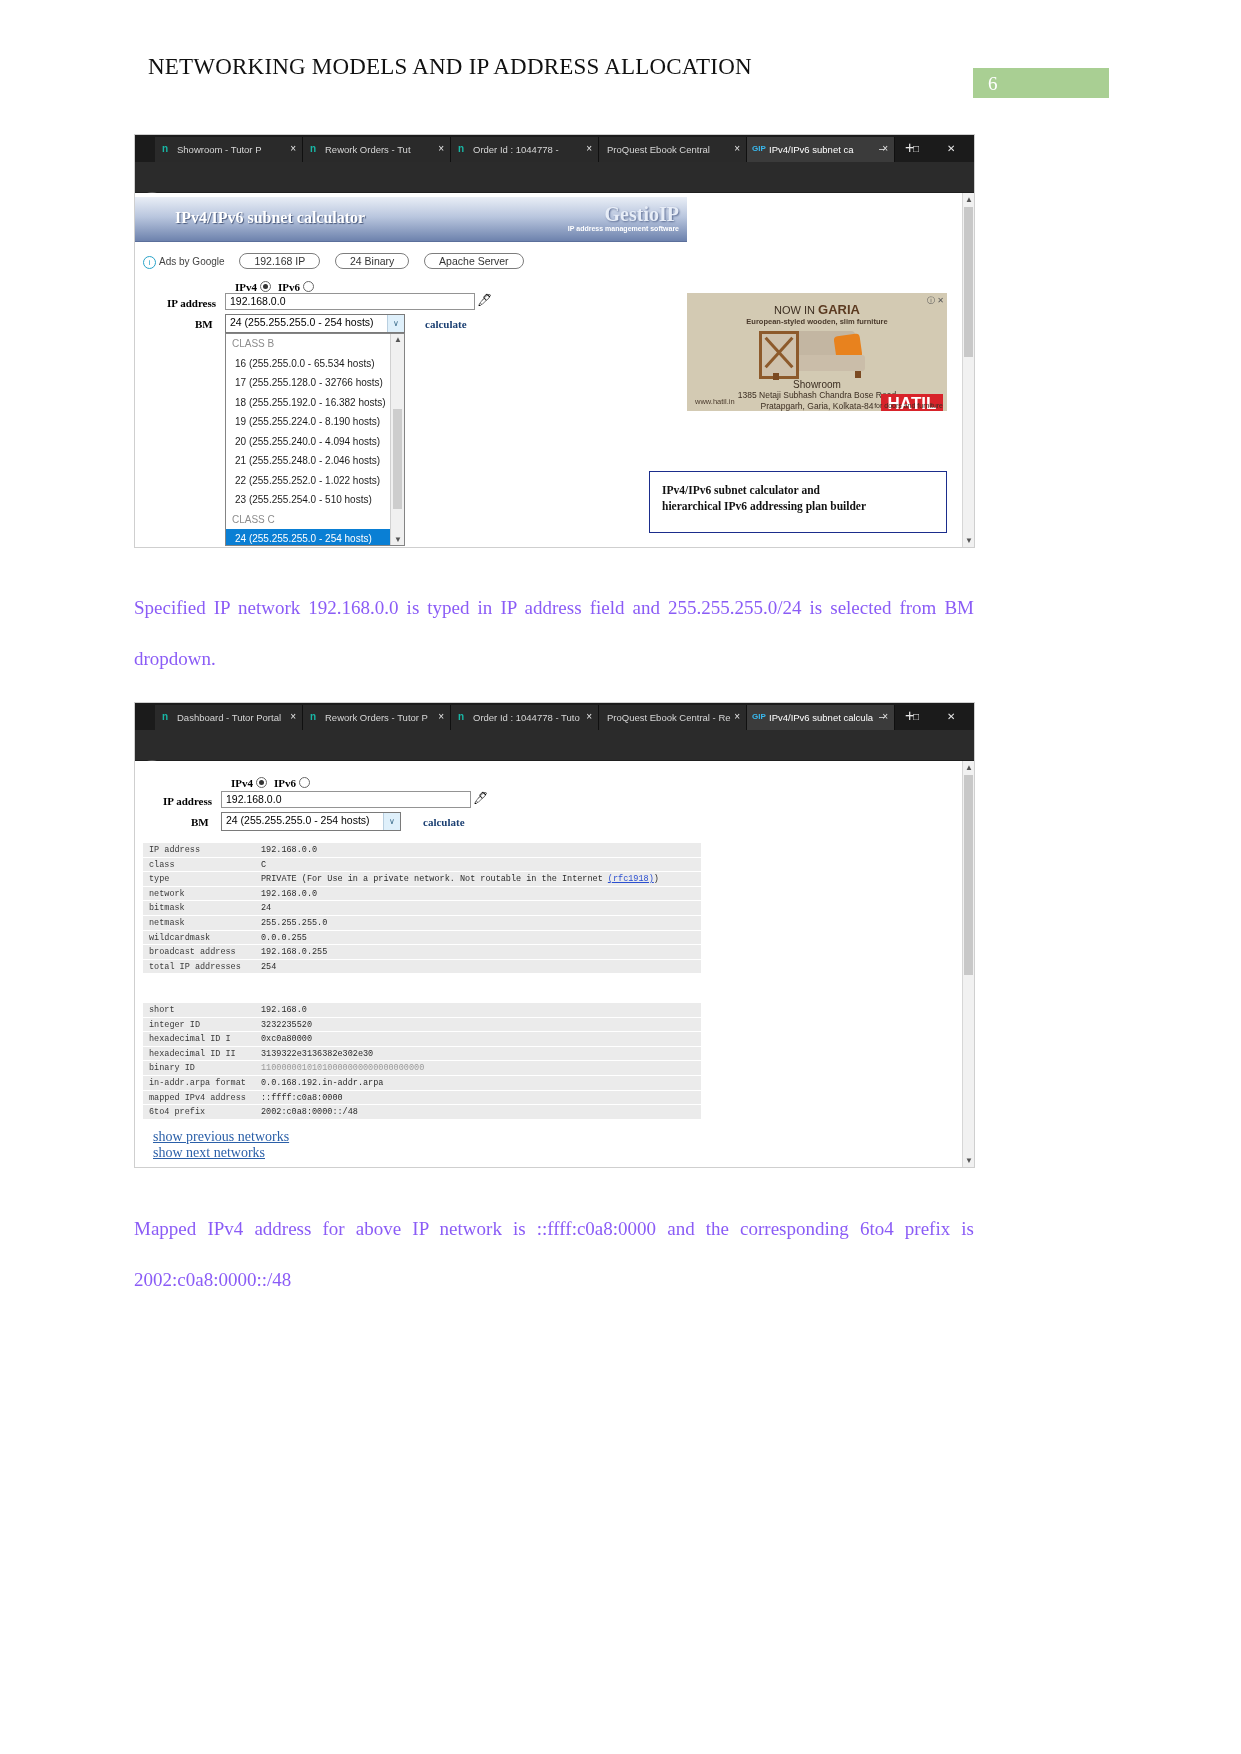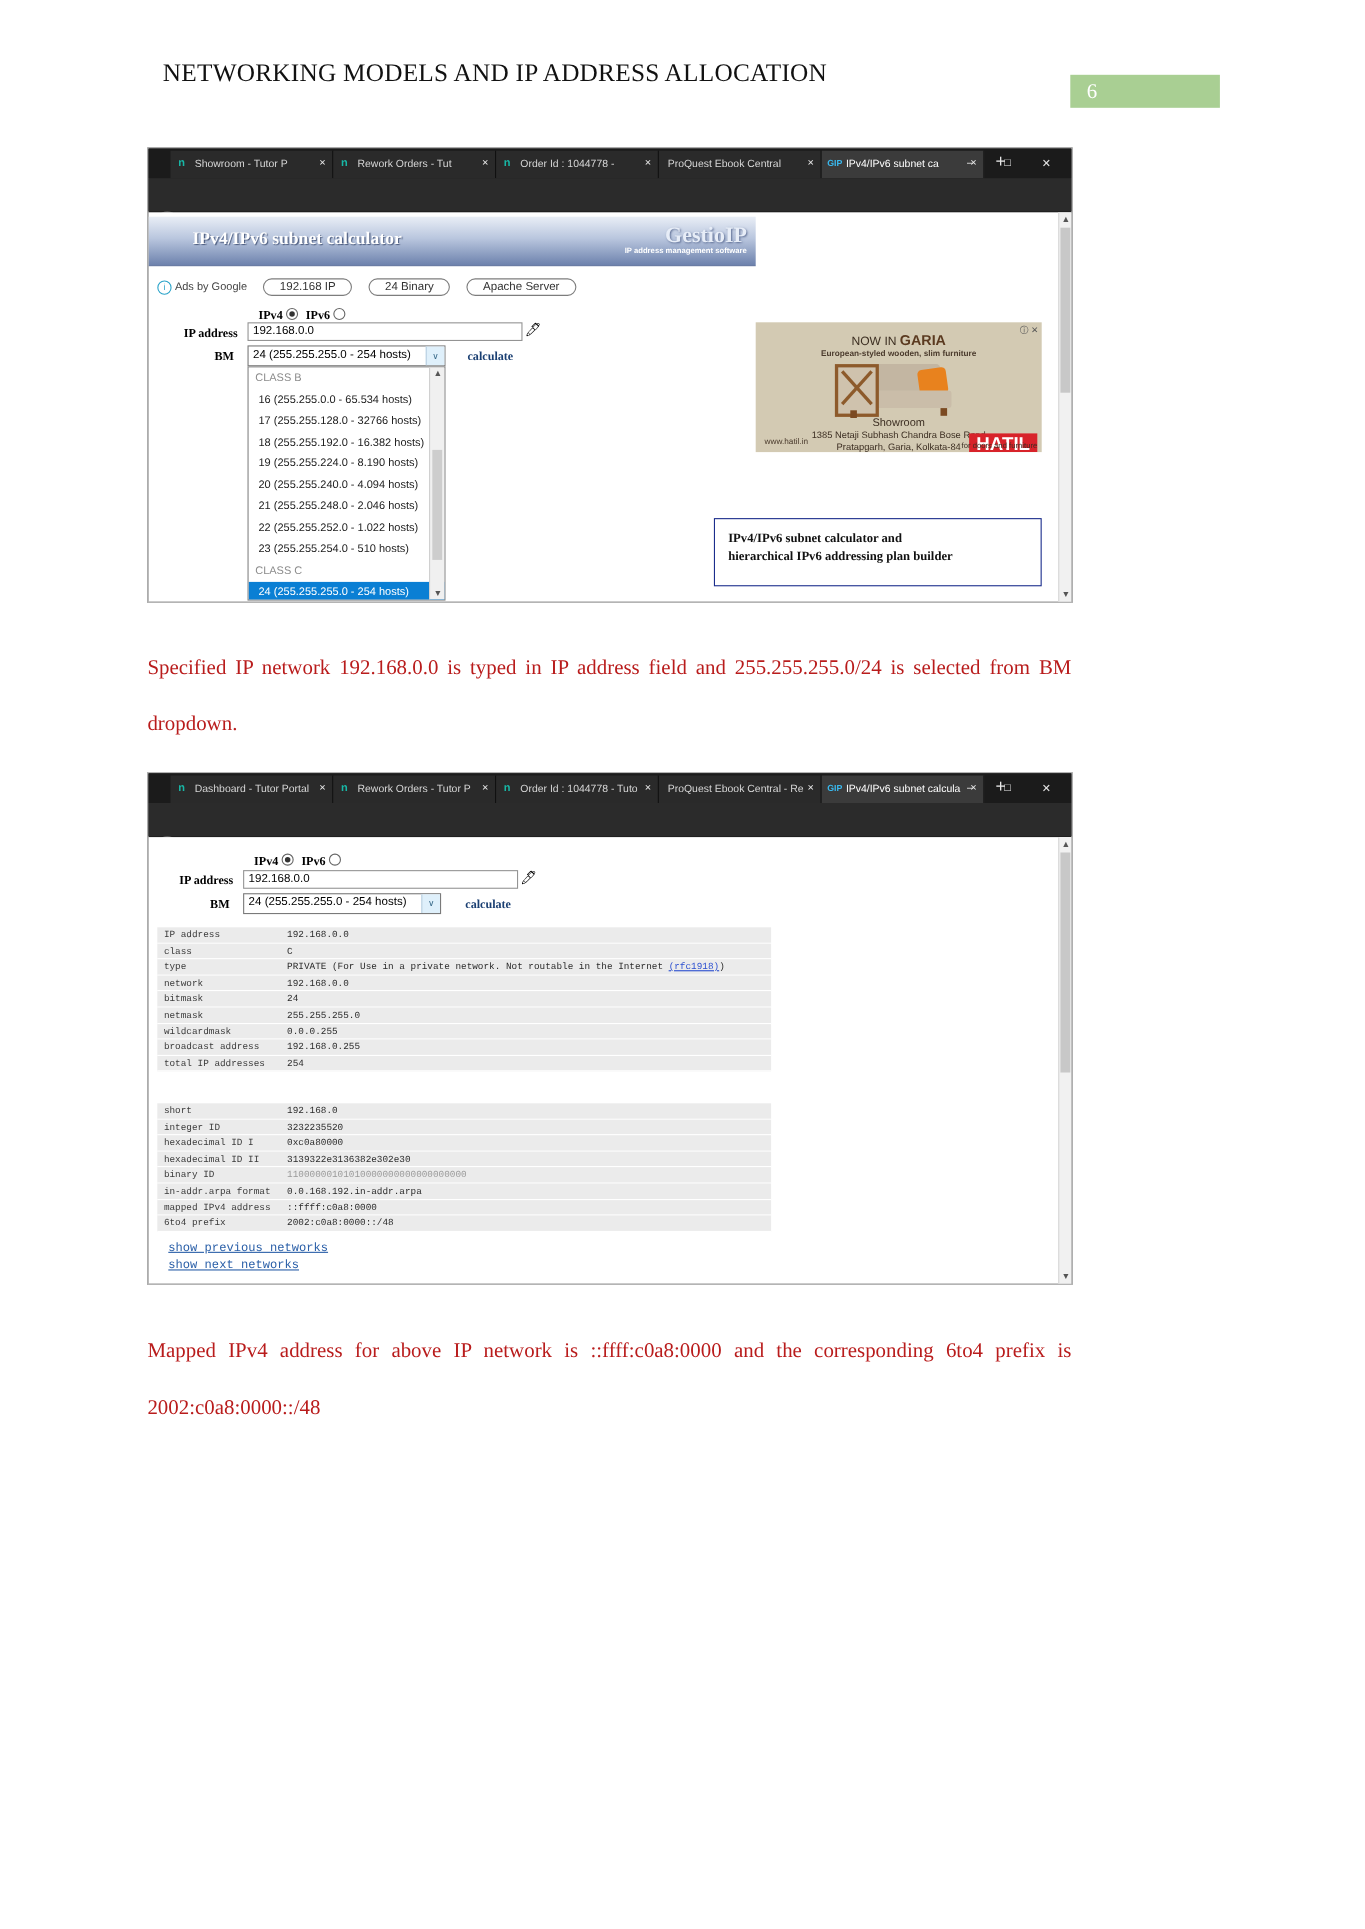--- a/index.html
+++ b/index.html
@@ -141,25 +141,25 @@
   .bluebox p{margin:0;font-family:"Liberation Serif",serif;font-weight:bold;font-size:11.5px;color:#111;line-height:16px;}
 
   
   .restable{position:absolute;font-family:"Liberation Mono",monospace;font-size:8.5px;color:#3a3a3a;}
   .rrow{position:relative;height:13.6px;background:#ebebeb;border-bottom:1px solid #ffffff;}
   .rrow.tall{height:23px;}
   .rkey{position:absolute;left:6px;top:2px;white-space:nowrap;}
   .rval{position:absolute;left:118px;top:2px;white-space:nowrap;color:#2b2b2b;}
   .rval.light{color:#9a9a9a;}
   .rval a{color:#2b4fd0;text-decoration:underline;}
-  .shownet{position:absolute;font-family:Liberation Mono, monospace;font-size:11px;color:#2a5fa8;text-decoration:underline;}
+  .shownet{position:absolute;font-family:Liberation Serif, serif;font-size:14px;color:#2a5fa8;text-decoration:underline;}
 
   .caption{
     position:absolute;left:134px;width:840px;
-    font-family:"Liberation Serif",serif;font-size:19px;color:#b91c1c;
+    font-family:"Liberation Serif",serif;font-size:19px;color:#8b5cf6;
     text-align:justify;line-height:51px;
   }
 </style>
 </head>
 <body>
 
 <div class="page-header">
   <div class="doc-title">NETWORKING MODELS AND IP ADDRESS ALLOCATION</div>
   <div class="page-number-box">
     <span>6</span>

